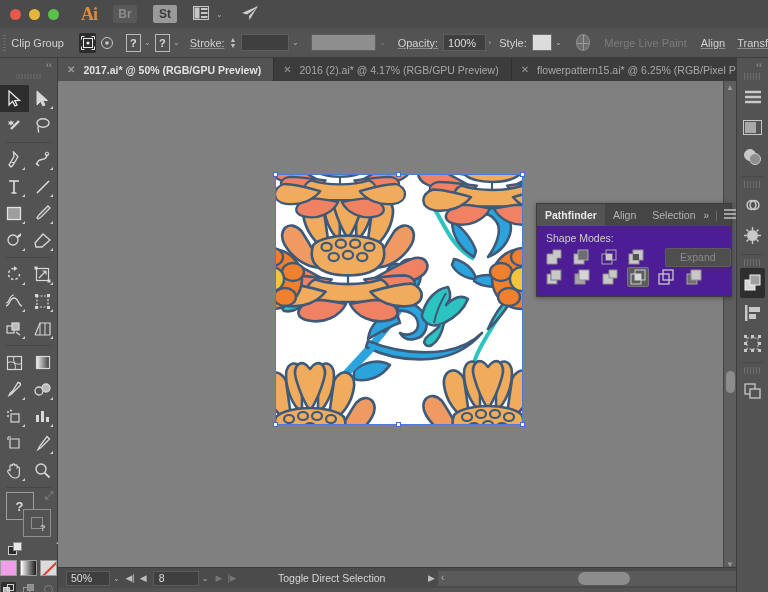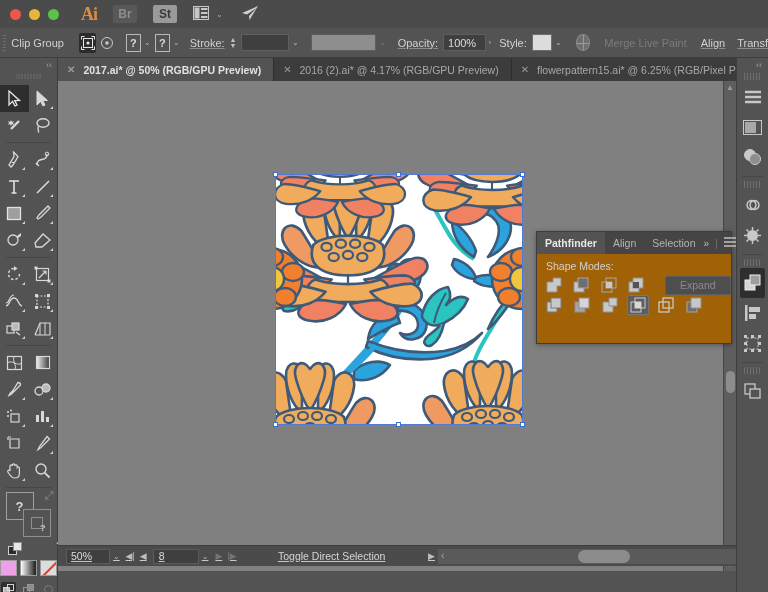--- a/index.html
+++ b/index.html
@@ -153,45 +153,44 @@
   .vscroll {
     position: absolute; right: 0; top: 81px; width: 13px; height: 490px;
     background: #5e5e5e; border-left: 1px solid #464646;
   }
   .vscroll .arrow { height: 13px; display:flex;align-items:center;justify-content:center; font-size: 8px; color:#9a9a9a;}
   .vthumb { position: absolute; left: 2px; top: 290px; width: 9px; height: 22px;
             background: #8c8c8c; border-radius: 5px; }
 
   
   .statusbar {
-    position: absolute; left: 58px; top: 545px; width: 710px; height: 21px;
+    position: absolute; left: 58px; top: 567px; width: 710px; height: 21px;
     background: #4b4b4b; display: flex; align-items: center;
-    border-top: 1px solid #3d3d3d; font-size: 10.5px; text-decoration: underline;
+    border-top: 1px solid #3d3d3d; font-size: 10.5px;
   }
   .zoombox {
     width: 44px; height: 15px; background: #3f3f3f; border: 1px solid #5c5c5c;
     margin-left: 8px; display: flex; align-items: center; padding-left: 4px; color: #dcdcdc;
   }
   .navbtn { width: 13px; text-align: center; color: #bdbdbd; font-size: 9px; }
   .navbtn.dim { color: #757575; }
   .pagebox {
     width: 46px; height: 15px; background: #3f3f3f; border: 1px solid #5c5c5c;
     margin-left: 3px; display: flex; align-items: center; padding-left: 5px; color: #dcdcdc;
   }
   .statustext { flex: 1; text-align: center; color: #d6d6d6; }
   .hbar { position: relative; flex: 0 0 330px; height: 15px; background: #5a5a5a; }
   .hthumb { position: absolute; left: 140px; top: 1px; width: 52px; height: 13px;
             background: #8c8c8c; border-radius: 7px; }
 
   
   .pfpanel {
-    position: absolute; left: 536px; top: 203px; width: 196px; height: 113px;
-    background: #a16207; border: 1px solid #3c3c3c;
+    position: absolute; left: 536px; top: 203px; width: 196px; height: 94px;
+    background: #4c1d95; border: 1px solid #3c3c3c;
     box-shadow: 0 1px 5px rgba(0,0,0,.35);
-    margin-top: 28px;
   }
   .pftabs { display: flex; align-items: stretch; height: 22px; background: #454545; }
   .pftab {
     display: flex; align-items: center; padding: 0 8px; font-size: 10.5px; color: #b4b4b4;
   }
   .pftab.active { background: #535353; color: #e6e6e6; font-weight: bold; }
   .pfmenu { margin-left: auto; display: flex; align-items: center; gap: 6px; padding-right: 7px; color: #bdbdbd; }
   .pfsection { font-size: 10.5px; color: #d0d0d0; padding: 6px 0 3px 9px; }
   .pfrow { display: flex; align-items: center; padding-left: 6px; gap: 6px; }
   .pfbtn { width: 22px; height: 20px; display: flex; align-items: center; justify-content: center; border-radius: 2px; }

